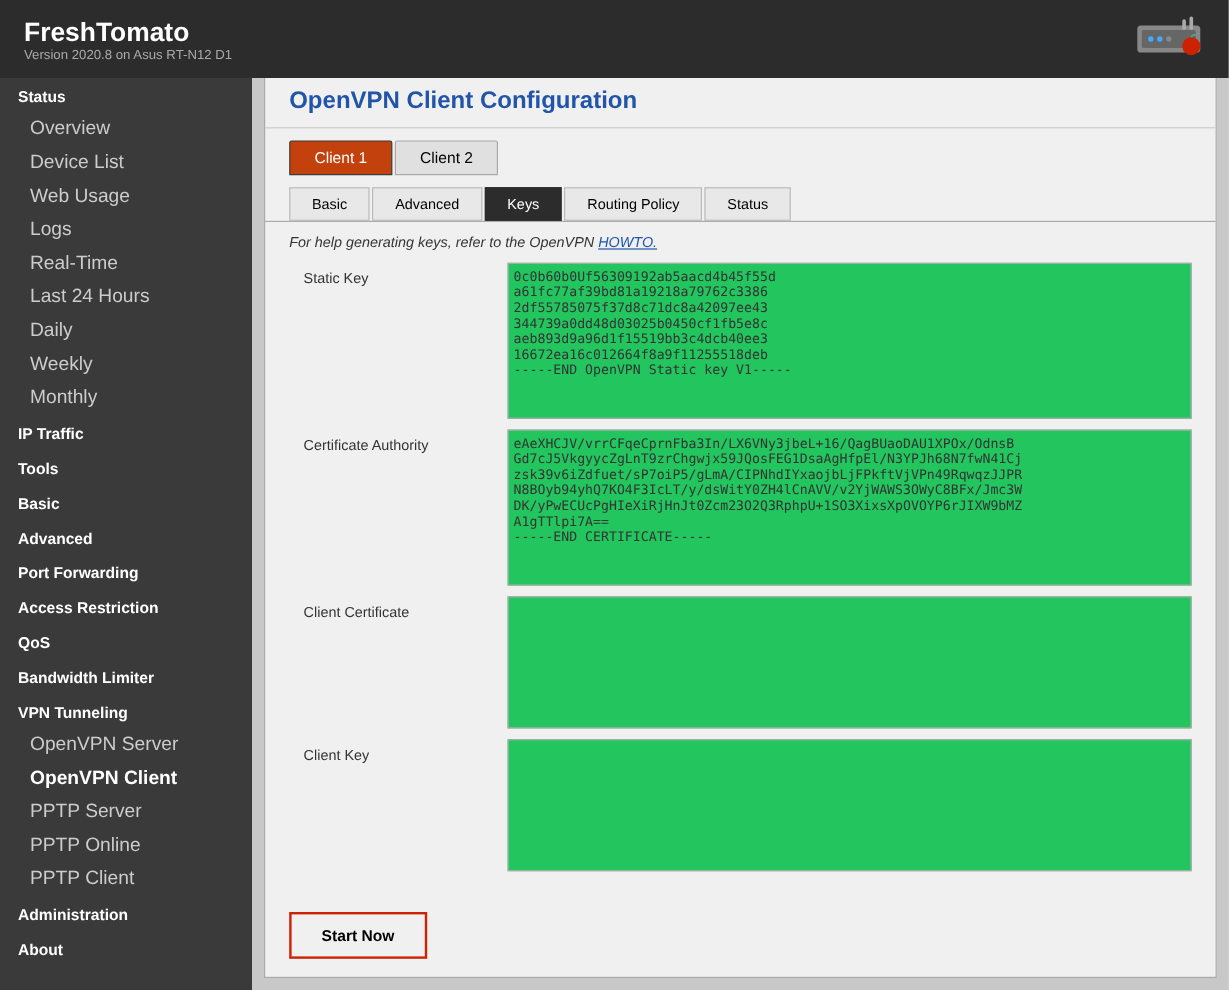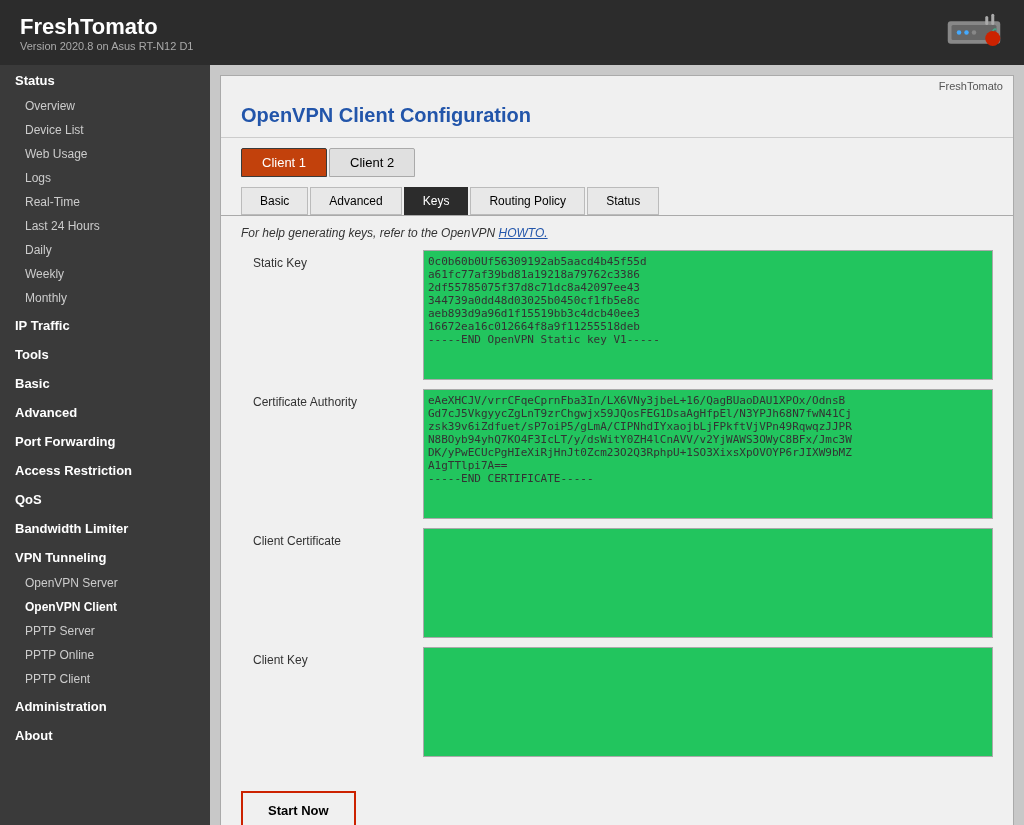--- a/index.html
+++ b/index.html
@@ -22,40 +22,41 @@
       width: 60px; height: 45px;
       position: relative;
     }
     .router-icon svg { width: 60px; height: 45px; }
 
     
     .main-layout {
       display: flex;
       flex: 1;
       overflow: hidden;
+      align-items: flex-end;
     }
 
     
     .sidebar {
       width: 210px;
       background: #3a3a3a;
       flex-shrink: 0;
       overflow-y: auto;
       padding-bottom: 20px;
     }
     .sidebar-section-header {
       color: #ffffff;
       font-weight: bold;
       font-size: 13px;
       padding: 8px 15px 6px 15px;
       cursor: pointer;
     }
     .sidebar-item {
       color: #cccccc;
-      font-size: 12px;
+      font-size: 16px;
       padding: 5px 15px 5px 25px;
       cursor: pointer;
       display: block;
     }
     .sidebar-item.active { color: #ffffff; font-weight: bold; }
 
     
     .content-area {
       flex: 1;
       background: #c8c8c8;

